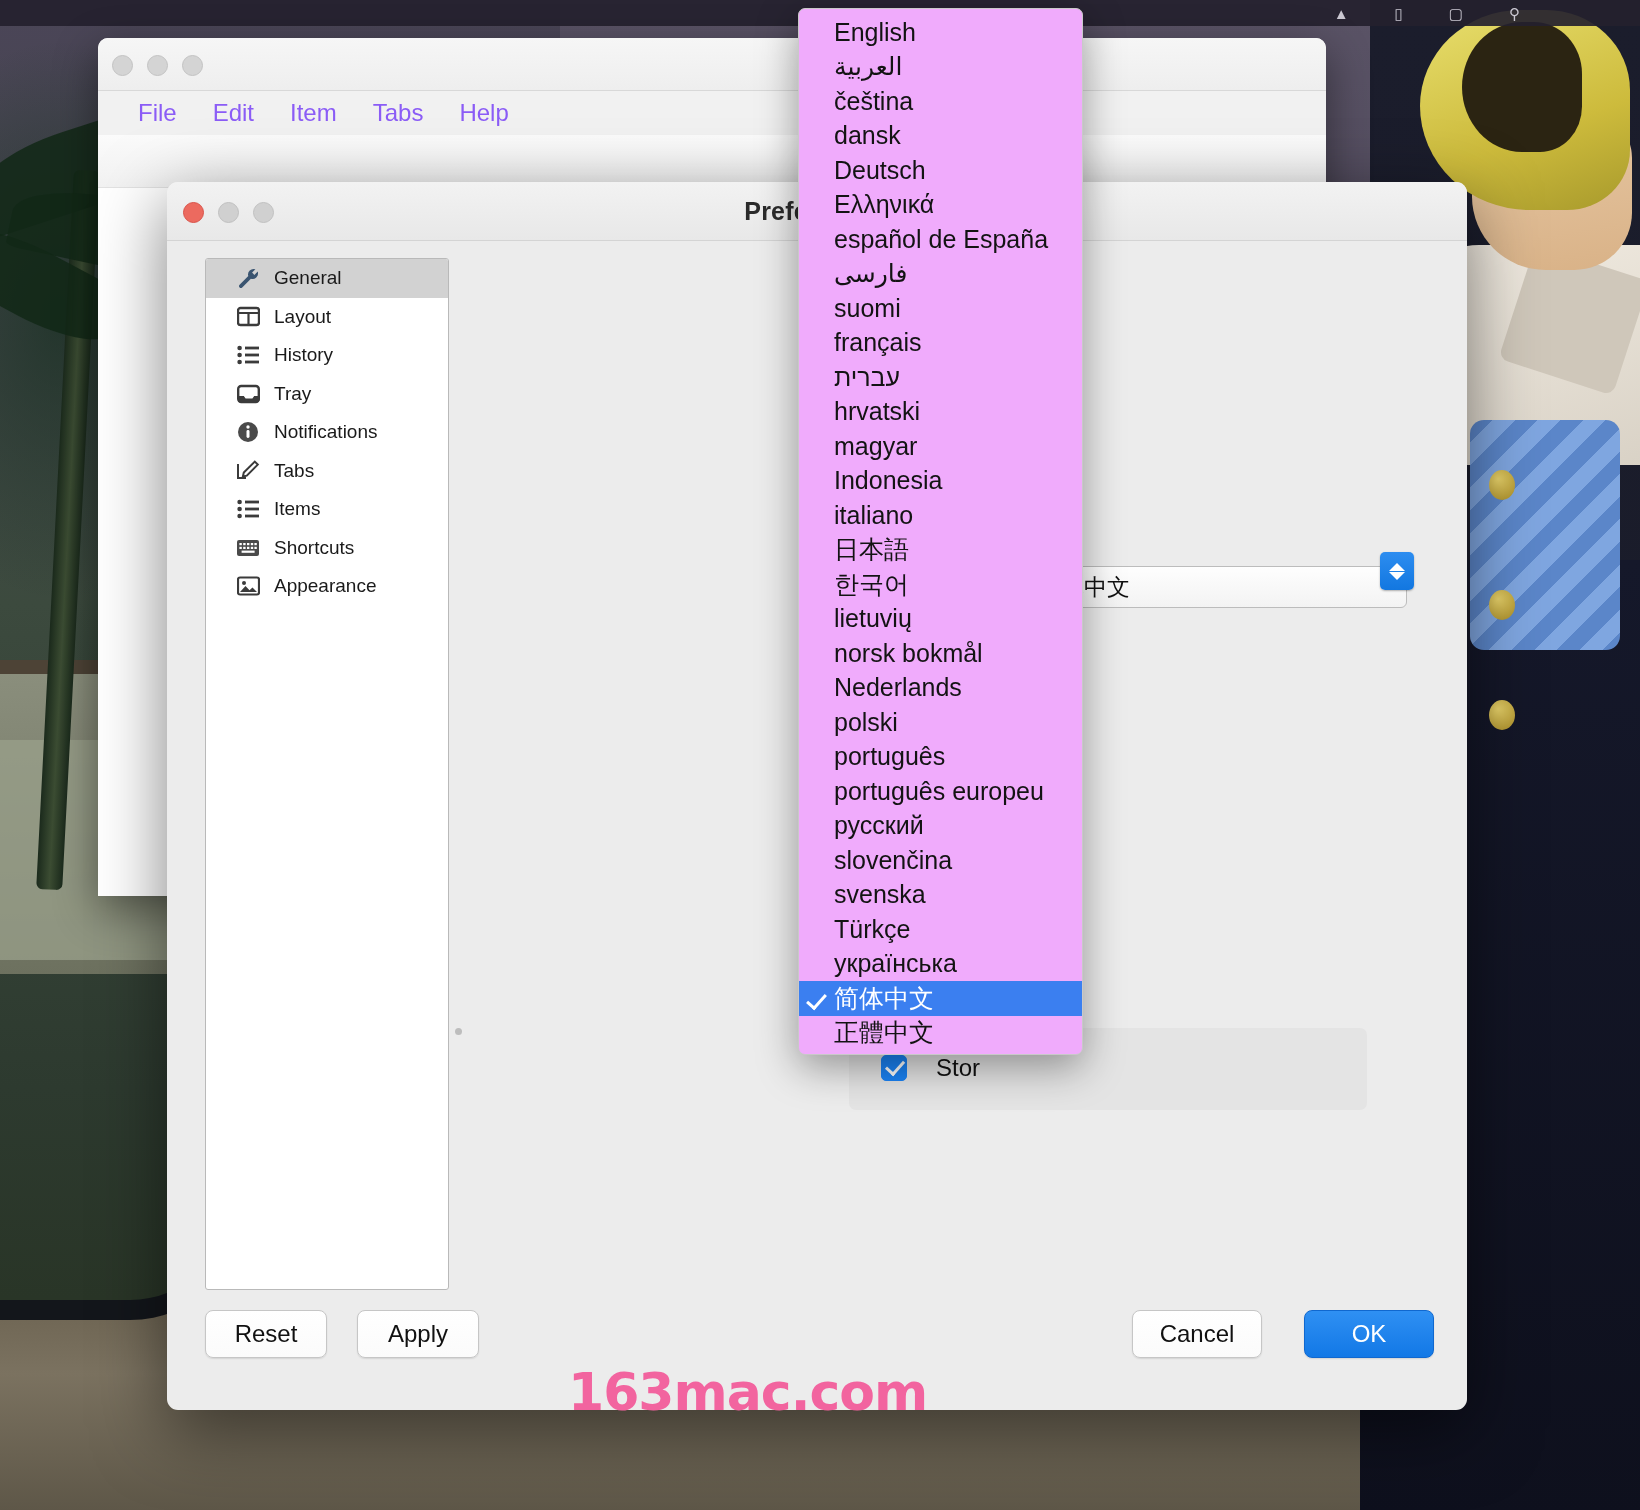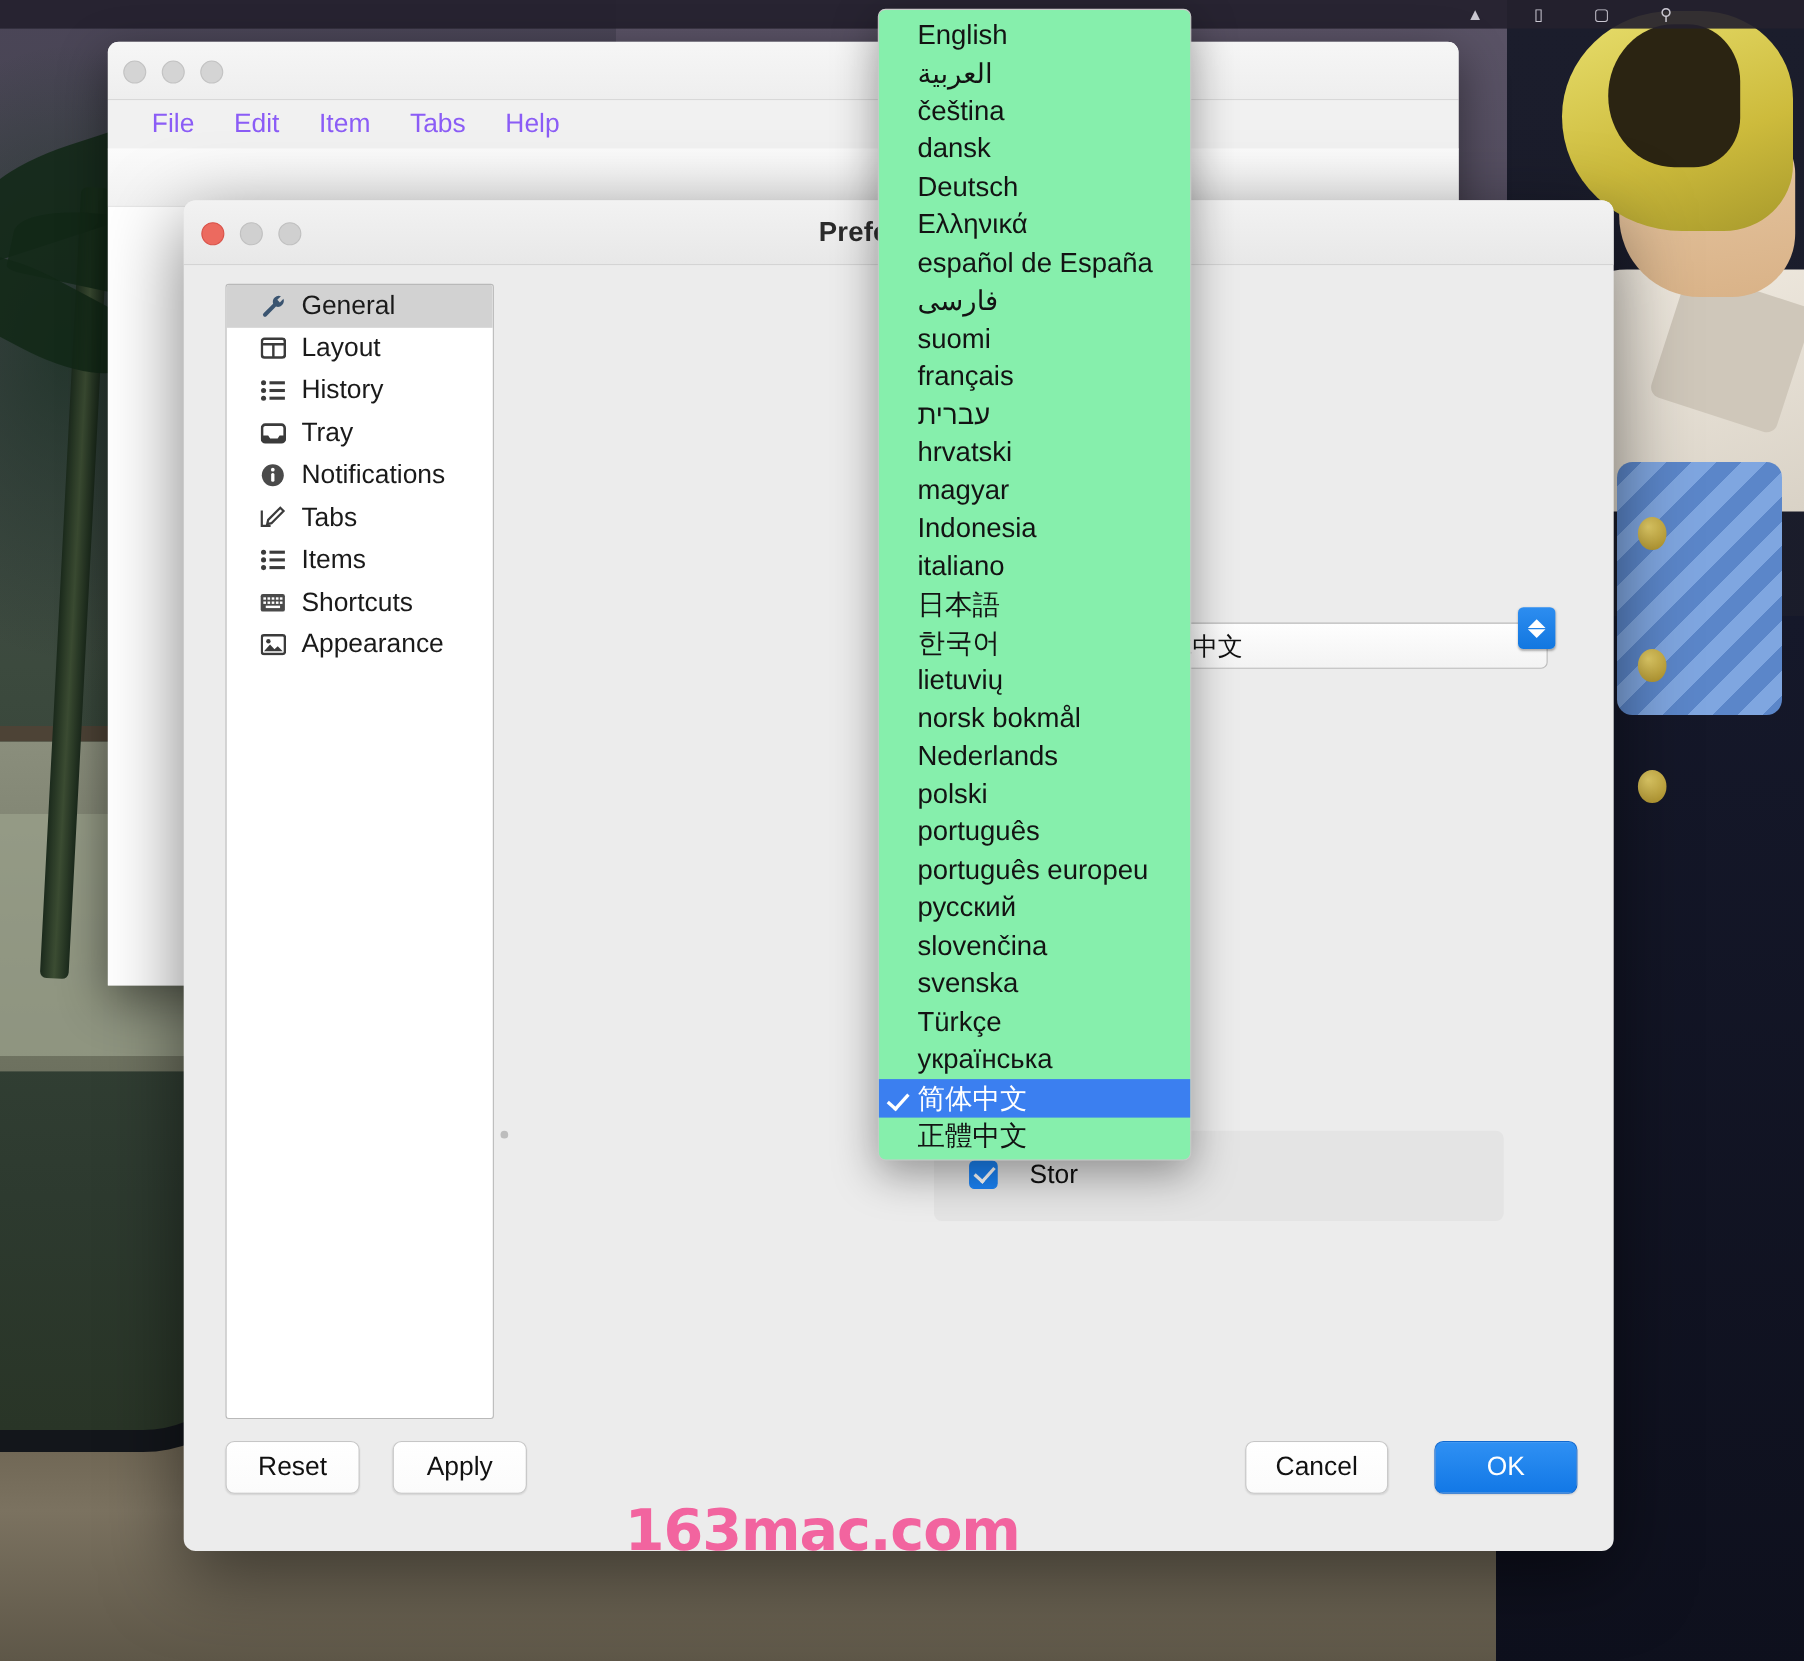--- a/index.html
+++ b/index.html
@@ -153,21 +153,21 @@
   .prefs-title .ttl{font-size:25px;font-weight:bold;color:#2b2b2b;letter-spacing:.2px;}
   .tl.red{background:#ec6a5f;border:1px solid #d9534a;}
   .tl.gray{background:#d0d0d0;border:1px solid #c0c0c0;}
   .prefs-body{position:absolute;left:0;top:58px;right:0;bottom:0;}
   .sidebar{
     position:absolute;left:38px;top:18px;width:242px;height:1030px;
     background:#ffffff;border:1px solid #b9b9b9;border-radius:3px;overflow:hidden;
   }
   .side-item{
     display:flex;align-items:center;gap:13px;height:38.5px;padding-left:29px;
-    font-size:24px;color:#1a1a1a;cursor:default;text-align:center;
+    font-size:19px;color:#1a1a1a;cursor:default;text-align:center;
   }
   .side-item.sel{background:#d2d2d2;}
   .side-ico{width:26px;height:26px;flex:0 0 26px;display:flex;align-items:center;justify-content:center;}
   .side-ico svg{display:block;}
   .divider-dot{
     position:absolute;left:288px;top:788px;width:7px;height:7px;border-radius:50%;
     background:#bdbdbd;
   }
   
   .pane{position:absolute;left:300px;top:0;right:0;bottom:0;}
@@ -218,21 +218,21 @@
   .btn.primary{
     background:linear-gradient(180deg,#2f90f3,#1278e6);border-color:#1068cf;color:#fff;
   }
   #btn-reset{left:38px;bottom:52px;width:122px;}
   #btn-apply{left:190px;bottom:52px;width:122px;}
   #btn-cancel{right:205px;bottom:52px;width:130px;}
   #btn-ok{right:33px;bottom:52px;width:130px;}
   
   .langmenu{
     position:absolute;left:798px;top:8px;width:285px;
-    background:#86efac;border:1px solid #c9c9c9;border-radius:7px;
+    background:#f0abfc;border:1px solid #c9c9c9;border-radius:7px;
     box-shadow:0 12px 40px rgba(0,0,0,.38);
     padding:6px 0 4px 0;box-sizing:border-box;z-index:60;
   }
   .lang-item{
     height:34.5px;display:flex;align-items:center;
     font-size:25px;color:#131313;padding-left:35px;position:relative;cursor:default;
     white-space:nowrap;
   }
   .lang-item.sel{background:#3b7ff0;color:#fff;}
   .lang-item.sel::before{

